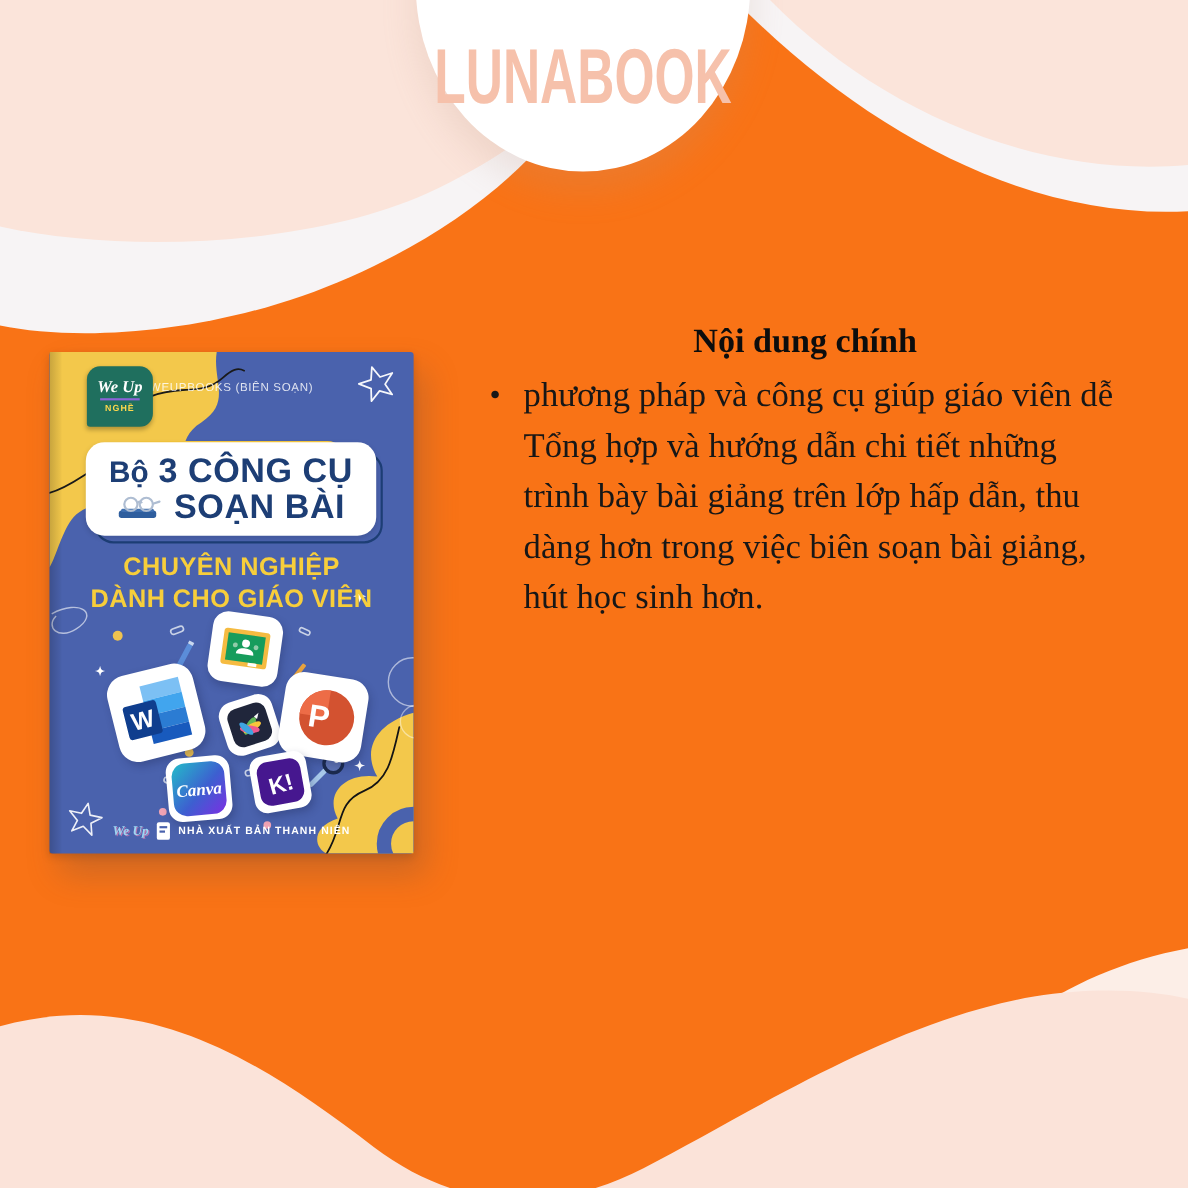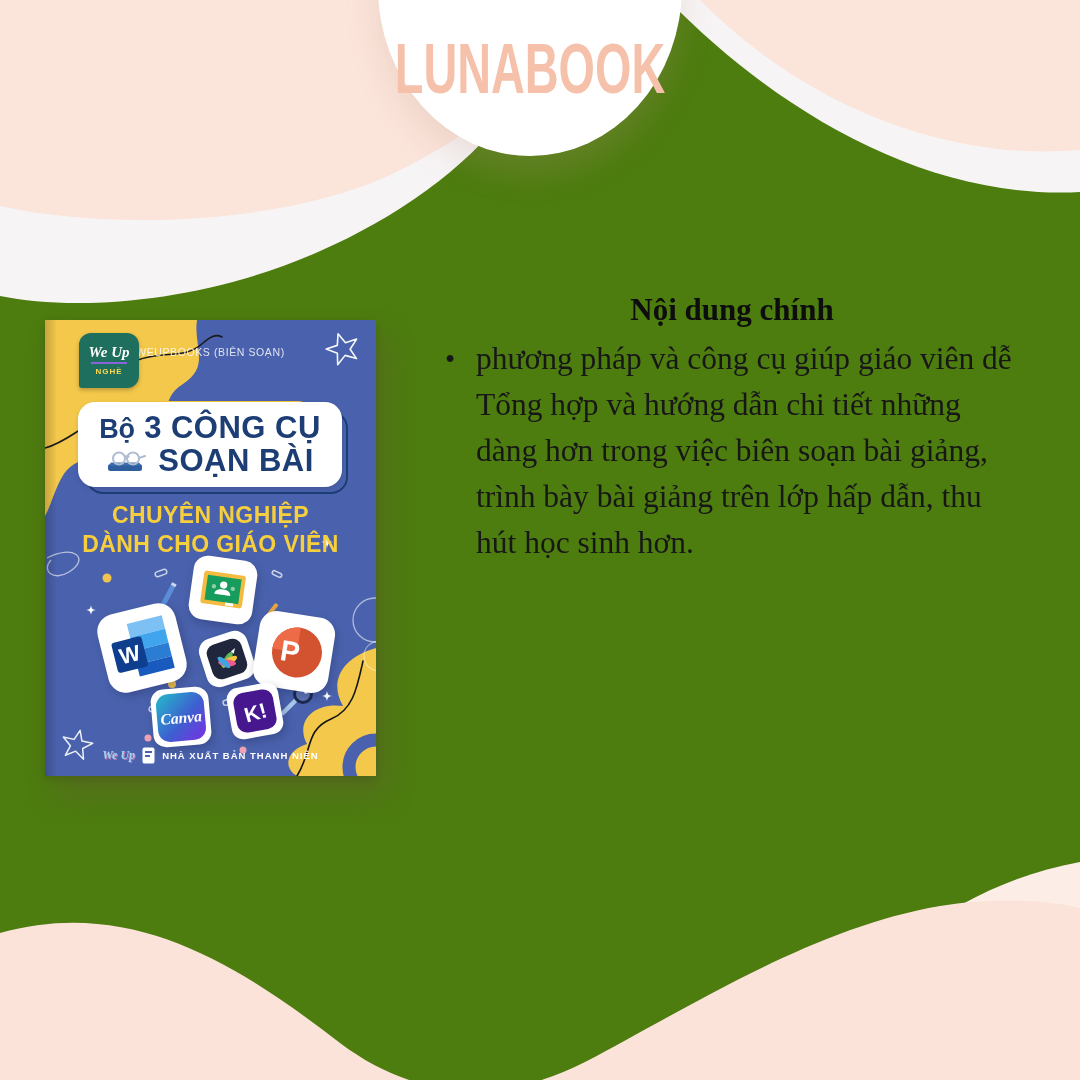--- a/index.html
+++ b/index.html
@@ -1,19 +1,19 @@
 <!DOCTYPE html>
 <html><head>
 <meta charset="utf-8">
 <style>
   html,body{margin:0;padding:0;background:#e8e8e8;}
   *{box-sizing:border-box;}
   .canvas{
     position:relative;width:1080px;height:1080px;overflow:hidden;
-    background:#4d7c0f;font-family:"Liberation Sans",sans-serif;margin:0 auto;
+    background:#f97316;font-family:"Liberation Sans",sans-serif;margin:0 auto;
   }
   .bg-svg{position:absolute;inset:0;}
 
   
   .brand-bubble{
     position:absolute;left:378px;top:-182px;width:304px;height:338px;
     background:#ffffff;border-radius:50%;
     box-shadow:0 18px 32px rgba(190,150,130,0.20);
   }
   .brand-name{
@@ -292,20 +292,20 @@
     </div>
   </div>
 
   <div class="content">
     <h2>Nội dung chính</h2>
     <div class="bullet-row">
       <div class="bullet-marker">•</div>
       <div class="bullet-body">
         <span>phương pháp và công cụ giúp giáo viên dễ</span>
         <span>Tổng hợp và hướng dẫn chi tiết những</span>
+        <span>trình bày bài giảng trên lớp hấp dẫn, thu</span>
         <span>dàng hơn trong việc biên soạn bài giảng,</span>
-        <span>trình bày bài giảng trên lớp hấp dẫn, thu</span>
         <span>hút học sinh hơn.</span>
       </div>
     </div>
   </div>
 
 </div>
 
 </body></html>

